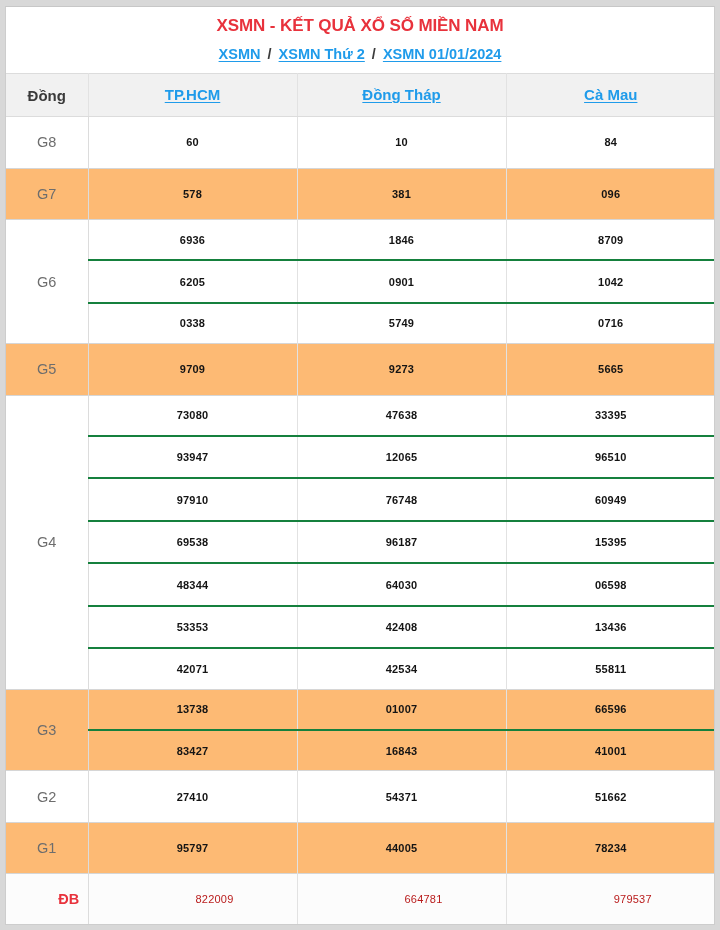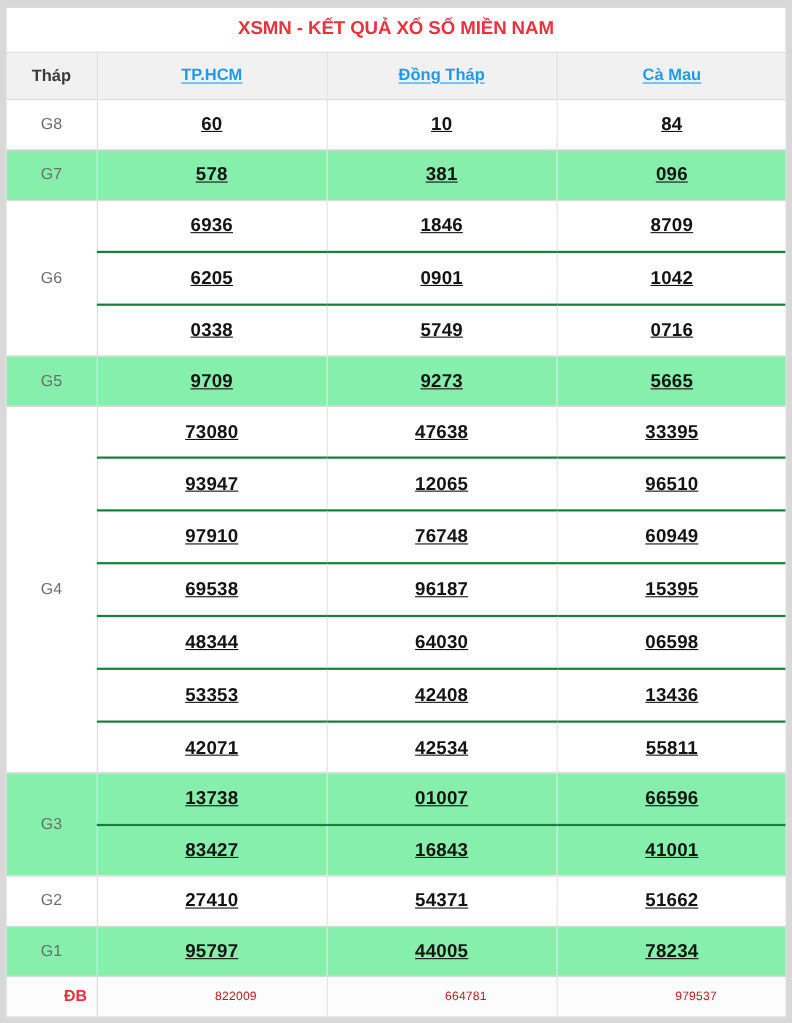--- a/index.html
+++ b/index.html
@@ -115,28 +115,27 @@
   td.glabel {
     color: #6d6d6d;
     font-size: 14.5px;
     font-weight: 400;
     border-right: 1px solid #dcdcdc;
   }
 
   
   td.num {
     color: #141414;
-    font-size: 17px;
+    font-size: 11px;
     font-weight: 700;
     letter-spacing: 0.2px;
-    text-decoration: underline;
-  }
-
-  
-  tr.shade td { background: #86efac; }
+  }
+
+  
+  tr.shade td { background: #fdba74; }
   tr.plain td { background: #ffffff; }
 
   
   tr.inner td { border-top: 2px solid #15803d; }
   tr.gstart td { border-top: 1px solid #d6d6d6; }
 
   
   tr.db td { background: #fcfcfc; padding-left: 44px; }
   td.db-label {
     color: #e8323c;
@@ -152,32 +151,39 @@
   }
 </style>
 </head>
 <body>
 
 <div class="page">
   <div class="card">
 
     <div class="header">
       <div class="title">XSMN - KẾT QUẢ XỔ SỐ MIỀN NAM</div>
+      <div class="breadcrumb">
+        <span class="crumb">XSMN</span>
+        <span class="sep">/</span>
+        <span class="crumb">XSMN Thứ 2</span>
+        <span class="sep">/</span>
+        <span class="crumb">XSMN 01/01/2024</span>
+      </div>
     </div>
 
     <table class="tbl">
       <colgroup>
         <col class="c-label">
         <col class="c-prov">
         <col class="c-prov">
         <col class="c-prov">
       </colgroup>
       <thead>
         <tr>
-          <th class="th-tinh">Tháp</th>
+          <th class="th-tinh">Đồng</th>
           <th class="th-prov">
             <span class="prov-link">TP.HCM</span>
           </th>
           <th class="th-prov">
             <span class="prov-link">Đồng Tháp</span>
           </th>
           <th class="th-prov">
             <span class="prov-link">Cà Mau</span>
           </th>
         </tr>

